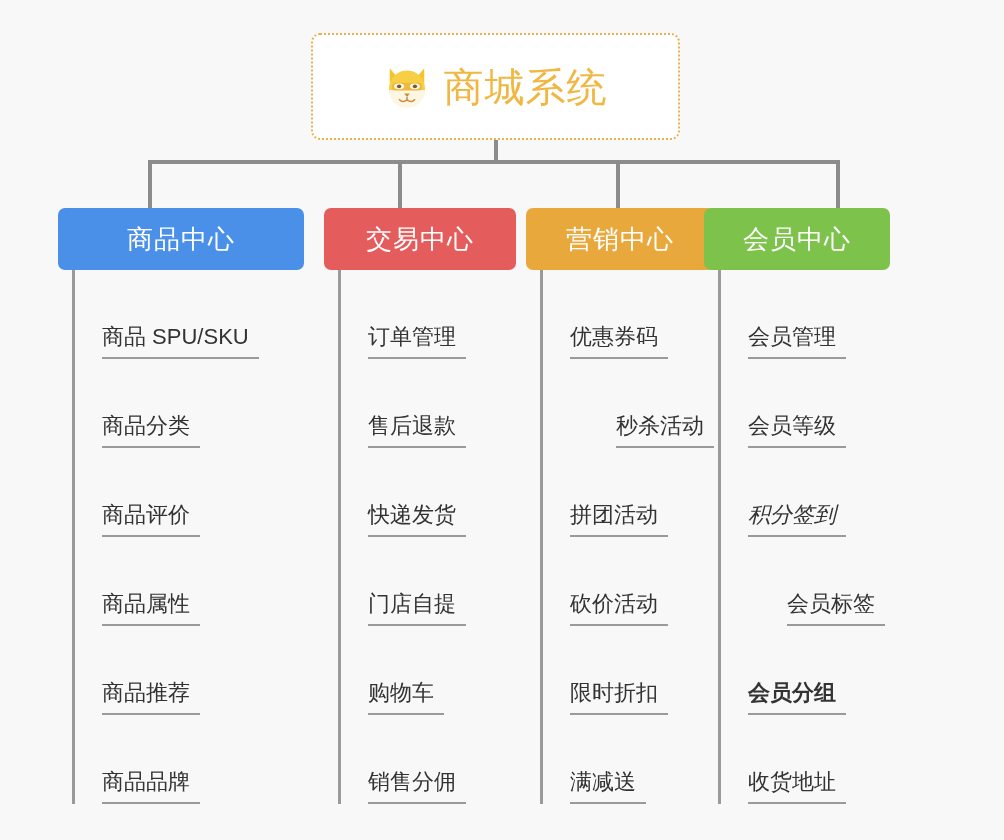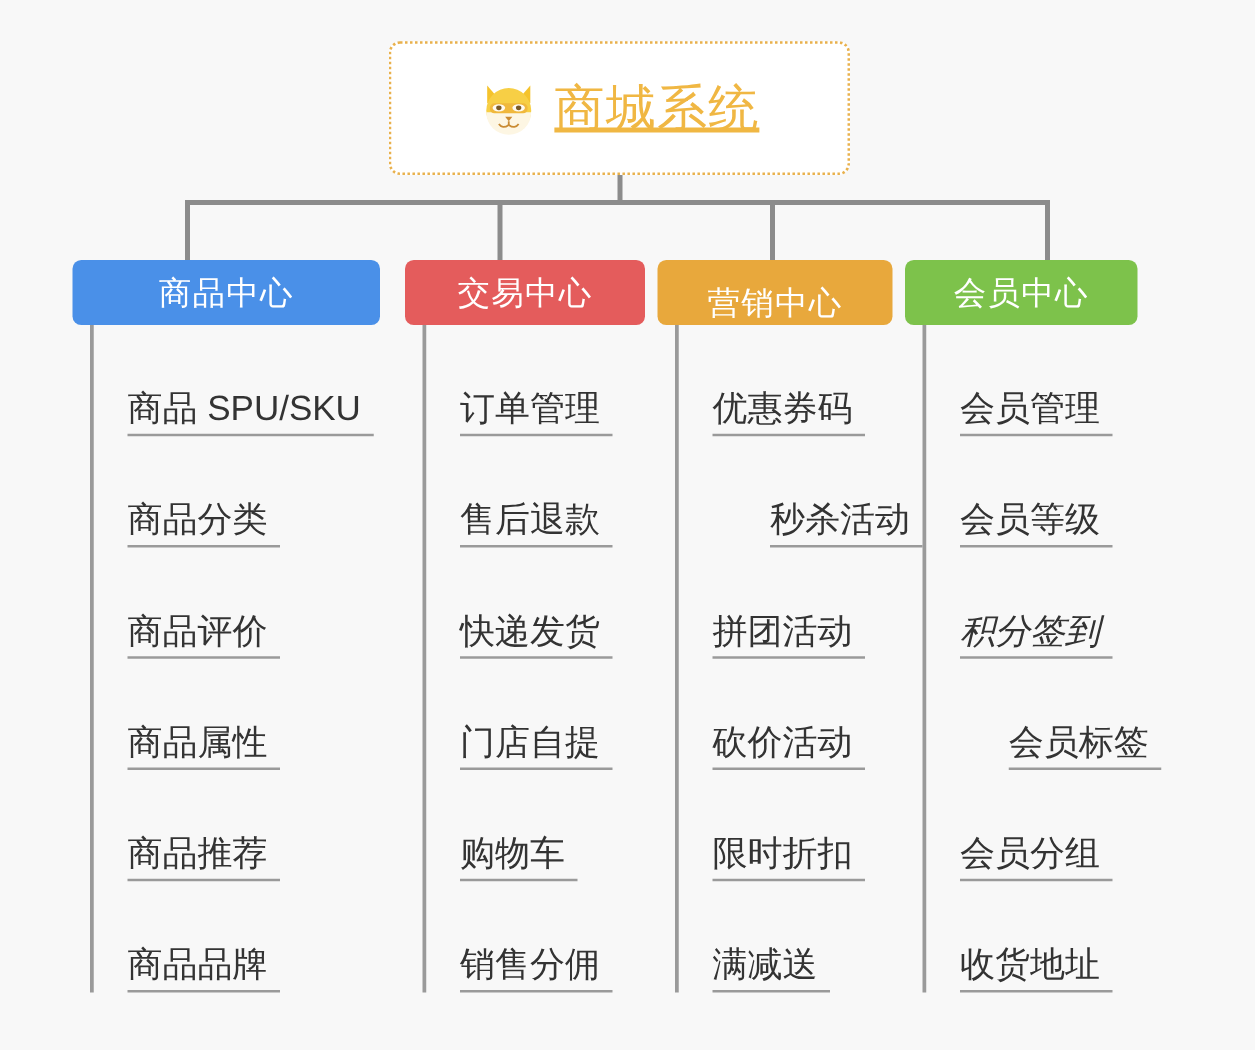--- a/index.html
+++ b/index.html
@@ -23,33 +23,32 @@
     display: flex; align-items: center; justify-content: center;
     gap: 14px;
   }
   .root-icon { width: 46px; height: 46px; display: block; flex: none; }
   .root-title {
     color: #f0b743;
     font-size: 40px;
     line-height: 1;
     letter-spacing: 1px;
     white-space: nowrap;
-    text-decoration: underline;
   }
 
   
   .conn { position: absolute; background: #8c8c8c; }
   .conn-stem   { left: 494px; top: 140px; width: 4px; height: 23px; }
   .conn-bus    { left: 148px; top: 160px; width: 692px; height: 4px; }
   .conn-drop   { top: 160px; width: 4px; height: 48px; }
 
   
   .column { position: absolute; top: 208px; }
   .col-header {
-    height: 52px;
+    height: 62px;
     border-radius: 7px;
     display: flex; align-items: center; justify-content: center;
     color: #ffffff;
     font-size: 26px;
     letter-spacing: 1px;
     white-space: nowrap;
   }
   .col-body { position: relative; margin-left: 14px; padding-top: 0; }
   .trunk {
     position: absolute;
@@ -60,21 +59,21 @@
   .leaf {
     position: relative;
     height: 89px;
     display: flex;
     align-items: flex-end;
     padding-left: 30px;
   }
   .leaf-label {
     display: inline-block;
     color: #333333;
-    font-size: 28px;
+    font-size: 22px;
     line-height: 30px;
     padding: 0 10px 5px 0;
     border-bottom: 2px solid #9a9a9a;
     white-space: nowrap;
   }
 </style>
 </head>
 <body>
 
 <div id="canvas">
@@ -153,21 +152,21 @@
       <div class="leaf">
           <span class="leaf-label" style="border-bottom-color: rgb(154, 154, 154);">购物车</span>
         </div>
       <div class="leaf">
           <span class="leaf-label" style="border-bottom-color: rgb(154, 154, 154);">销售分佣</span>
         </div>
     </div>
   </div>
 
   <div class="column" style="left:526px; width:188px;">
-    <div class="col-header" style="background: rgb(232, 168, 60); align-items: flex-end;">
+    <div class="col-header" style="background: rgb(232, 168, 60);">
       <span>营销中心</span>
     </div>
     <div class="col-body">
       <div class="trunk" style="background: rgb(154, 154, 154); height: 534px;"></div>
       <div class="leaf">
           <span class="leaf-label" style="border-bottom-color: rgb(154, 154, 154); text-align: center;">优惠券码</span>
         </div>
       <div class="leaf">
           <span class="leaf-label" style="border-bottom-color: rgb(154, 154, 154); margin-left: 46px;">秒杀活动</span>
         </div>
@@ -179,40 +178,40 @@
         </div>
       <div class="leaf">
           <span class="leaf-label" style="border-bottom-color: rgb(154, 154, 154);">限时折扣</span>
         </div>
       <div class="leaf">
           <span class="leaf-label" style="border-bottom-color: rgb(154, 154, 154);">满减送</span>
         </div>
     </div>
   </div>
 
-  <div class="column" style="left:724px; width:186px;">
+  <div class="column" style="left:704px; width:186px;">
     <div class="col-header" style="background: rgb(125, 194, 75);">
       <span>会员中心</span>
     </div>
     <div class="col-body">
       <div class="trunk" style="background: rgb(154, 154, 154); height: 534px;"></div>
       <div class="leaf">
           <span class="leaf-label" style="border-bottom-color: rgb(154, 154, 154);">会员管理</span>
         </div>
       <div class="leaf">
           <span class="leaf-label" style="border-bottom-color: rgb(154, 154, 154);">会员等级</span>
         </div>
       <div class="leaf">
           <span class="leaf-label" style="border-bottom-color: rgb(154, 154, 154); font-style: italic;">积分签到</span>
         </div>
       <div class="leaf">
           <span class="leaf-label" style="border-bottom-color: rgb(154, 154, 154); margin-left: 39px;">会员标签</span>
         </div>
       <div class="leaf">
-          <span class="leaf-label" style="border-bottom-color: rgb(154, 154, 154);">会员分组</span>
+          <span class="leaf-label" style="border-bottom-color: rgb(154, 154, 154); font-weight: bold;">会员分组</span>
         </div>
       <div class="leaf">
           <span class="leaf-label" style="border-bottom-color: rgb(154, 154, 154);">收货地址</span>
         </div>
     </div>
   </div>
 
 </div>
 
 </body></html>

